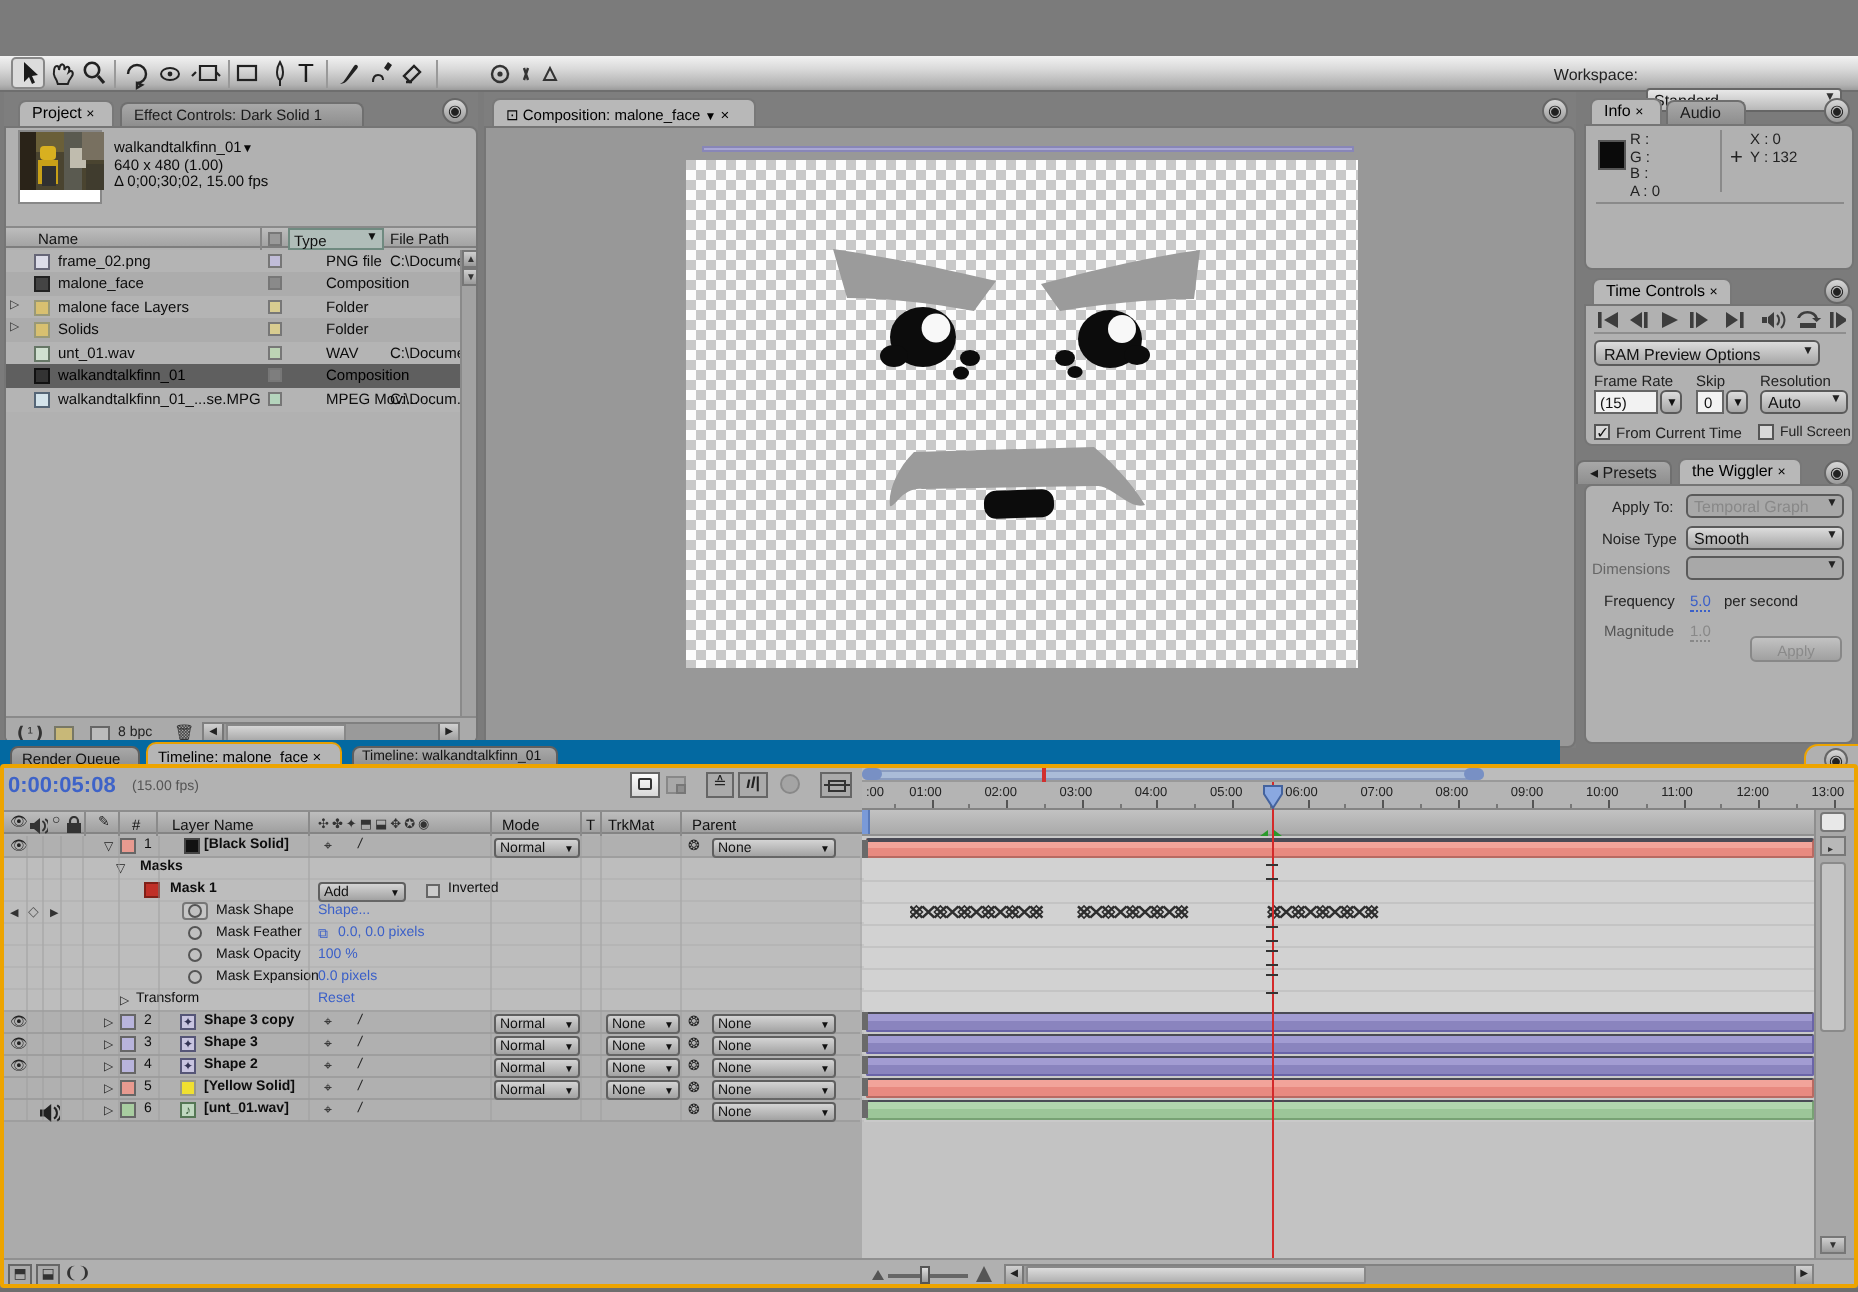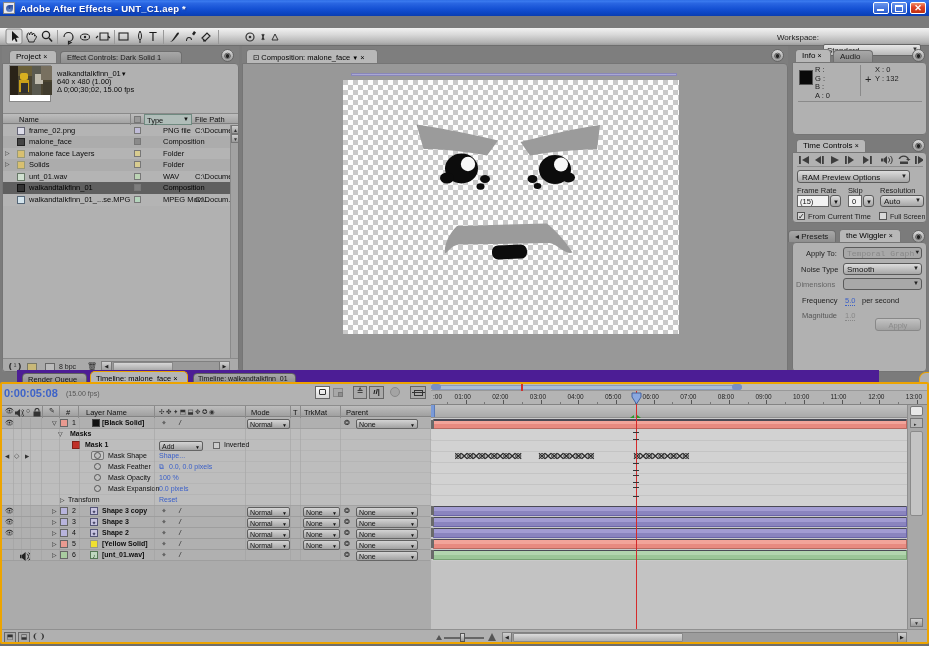--- a/index.html
+++ b/index.html
@@ -45,31 +45,20 @@
 .swi{position:absolute;top:1px;font-size:7px;color:#222;}
 .stopw{position:absolute;top:2px;width:7px;height:7px;border:1px solid #555;border-radius:50%;background:#c0c0c0;}
 .ficon{position:absolute;left:14px;top:2px;width:8px;height:8px;}
 .farr{position:absolute;left:2px;top:0;font-size:6px;color:#333;}
 .fname{position:absolute;left:26px;}
 .fsq{position:absolute;left:131px;top:2px;width:7px;height:7px;border:1px solid #777;}
 .ftype{position:absolute;left:160px;}
 .fpath{position:absolute;left:192px;}
 </style></head><body>
 <div id="app">
-  <div id="titlebar">
-    <div class="ticon"></div>
-    <div class="ttext">Adobe After Effects - UNT_C1.aep *</div>
-    <div class="wbtn" id="btnmin">
-        <div style="position:absolute;left:3px;bottom:2px;width:7px;height:2px;background:#fff;"></div>
-      </div>
-    <div class="wbtn" id="btnmax">
-        <div style="position:absolute;left:3px;top:2px;width:8px;height:7px;border:1.5px solid #fff;border-top-width:2.5px;"></div>
-      </div>
-    <div class="wbtn" id="btncls" style="font-weight:bold;">✕</div>
-  </div>
   <div id="toolbar">
     <svg width="300" height="18" viewBox="0 0 300 18" style="position:absolute;left:0;top:0;">
       <rect x="6" y="1" width="16" height="15" fill="#dcdcdc" stroke="#888" rx="2"></rect>
       <path d="M12,3 L12,13 L14.5,10.5 L16,14 L17.5,13.3 L16,10 L19,9.5 Z" fill="#1a1a1a"></path>
       <path d="M27,8 q0,-3 1.5,-3 q1,0 1,2 q0.5,-3 1.8,-2.8 q1.2,0.2 0.8,2.8 q1,-2 2,-1.5 q1,0.5 0.3,2.5 q1.2,-1 1.8,0 q0.6,1 -0.5,2.5 q-1.5,2 -1.8,3.5 l-5,0 q-0.5,-2 -1.5,-3.5 q-0.8,-1.5 -0.4,-2.5 Z" fill="none" stroke="#222" stroke-width="1"></path>
       <circle cx="46" cy="7" r="3.6" fill="none" stroke="#222" stroke-width="1.3"></circle>
       <line x1="49" y1="10" x2="52" y2="13.5" stroke="#222" stroke-width="1.6"></line>
       <line x1="57.5" y1="2" x2="57.5" y2="16" stroke="#999" stroke-width="1"></line>
       <path d="M64,9 a4.5,4.5 0 1 1 4.5,4.5 M68.5,16 l0,-2.5 l2.5,1 Z" fill="none" stroke="#222" stroke-width="1.2"></path>
       <ellipse cx="85" cy="9" rx="4.5" ry="3" fill="none" stroke="#222" stroke-width="1"></ellipse>
@@ -281,37 +270,37 @@
       <div class="abs" style="left:97px;top:59.5px;font-size:7px;color:#222;white-space:nowrap;">Full Screen</div>
     </div>
   </div>
 
   <div class="abs" style="left:792px;top:227px;width:135px;height:145px;">
     <div class="tab off" style="left:-4px;top:3px;width:48px;height:12px;">◂ Presets</div>
     <div class="tab on" style="left:47px;top:2px;width:62px;height:13px;">the Wiggler <span style="font-size:7px;">×</span></div>
     <div class="pmenu" style="right:2px;top:3px;">◉</div>
     <div class="abs" style="left:0;top:15px;width:135px;height:130px;background:#b1b1b1;border:1px solid #757575;border-radius:4px;">
       <div class="abs" style="left:13px;top:6px;font-size:7.5px;color:#222;">Apply To:</div>
-      <div class="dd" style="left:50px;top:4px;width:79px;height:12px;padding:1px 3px;color:#888;background:#a8a8a8;font-family:Liberation Mono, monospace;">Temporal Graph</div>
+      <div class="dd" style="left:50px;top:4px;width:79px;height:12px;padding:1px 3px;color:#888;background:#a8a8a8;">Temporal Graph</div>
       <div class="abs" style="left:8px;top:22px;font-size:7.5px;color:#222;">Noise Type</div>
       <div class="dd" style="left:50px;top:20px;width:79px;height:12px;padding:1px 3px;">Smooth</div>
       <div class="abs" style="left:3px;top:37px;font-size:7.5px;color:#666;">Dimensions</div>
       <div class="dd" style="left:50px;top:35px;width:79px;height:12px;padding:1px 3px;color:#999;background:#a8a8a8;"></div>
       <div class="abs" style="left:9px;top:53px;font-size:7.5px;color:#222;">Frequency</div>
       <div class="abs" style="left:52px;top:53px;font-size:7.5px;" class2="blue"><span class="blue" style="border-bottom:1px dotted #3a5fc8;">5.0</span></div>
       <div class="abs" style="left:69px;top:53px;font-size:7.5px;color:#222;">per second</div>
       <div class="abs" style="left:9px;top:68px;font-size:7.5px;color:#555;">Magnitude</div>
       <div class="abs" style="left:52px;top:68px;font-size:7.5px;color:#888;border-bottom:1px dotted #888;">1.0</div>
       <div class="abs" style="left:82px;top:75px;width:46px;height:13px;background:linear-gradient(180deg,#c2c2c2,#a0a0a0);border:1px solid #888;border-radius:3px;font-size:7.5px;color:#8a8a8a;text-align:center;padding-top:2px;">Apply</div>
     </div>
   </div>
 
   <div id="tl">
 
-    <div class="abs" style="left:17px;top:0;width:862px;height:13.5px;background:#4c1d95;">
+    <div class="abs" style="left:0;top:0;width:780px;height:13.5px;background:#0369a1;">
       <div class="abs" style="left:5px;top:2.5px;width:65px;height:11px;background:linear-gradient(180deg,#a8a8a8,#909090);border:1px solid #5f5f5f;border-radius:4px 4px 0 0;font-size:7.5px;color:#111;padding:1px 5px;">Render Queue</div>
       <div class="abs" style="left:73px;top:1px;width:98px;height:12.5px;background:#b5b5b5;border:1.5px solid #e8a000;border-bottom:none;border-radius:5px 5px 0 0;font-size:7.5px;color:#000;padding:1.5px 5px;white-space:nowrap;">Timeline: malone_face ×</div>
       <div class="abs" style="left:176px;top:2.5px;width:103px;height:11px;background:linear-gradient(180deg,#a8a8a8,#909090);border:1px solid #5f5f5f;border-radius:4px 4px 0 0;font-size:7px;color:#111;padding:1.5px 4px;white-space:nowrap;">Timeline: walkandtalkfinn_01</div>
         <div class="abs" style="left:902px;top:2px;width:27px;height:11.5px;background:#b0b0b0;border:1.5px solid #eda400;border-right:none;border-bottom:none;border-radius:7px 0 0 0;">
           <div class="pmenu" style="left:9px;top:0.5px;width:12px;height:12px;">◉</div>
         </div>
     </div>
 
     <div class="abs" style="left:0;top:11.5px;width:929px;height:262px;border:2px solid #eda400;border-radius:2px;z-index:50;pointer-events:none;"></div>
 

